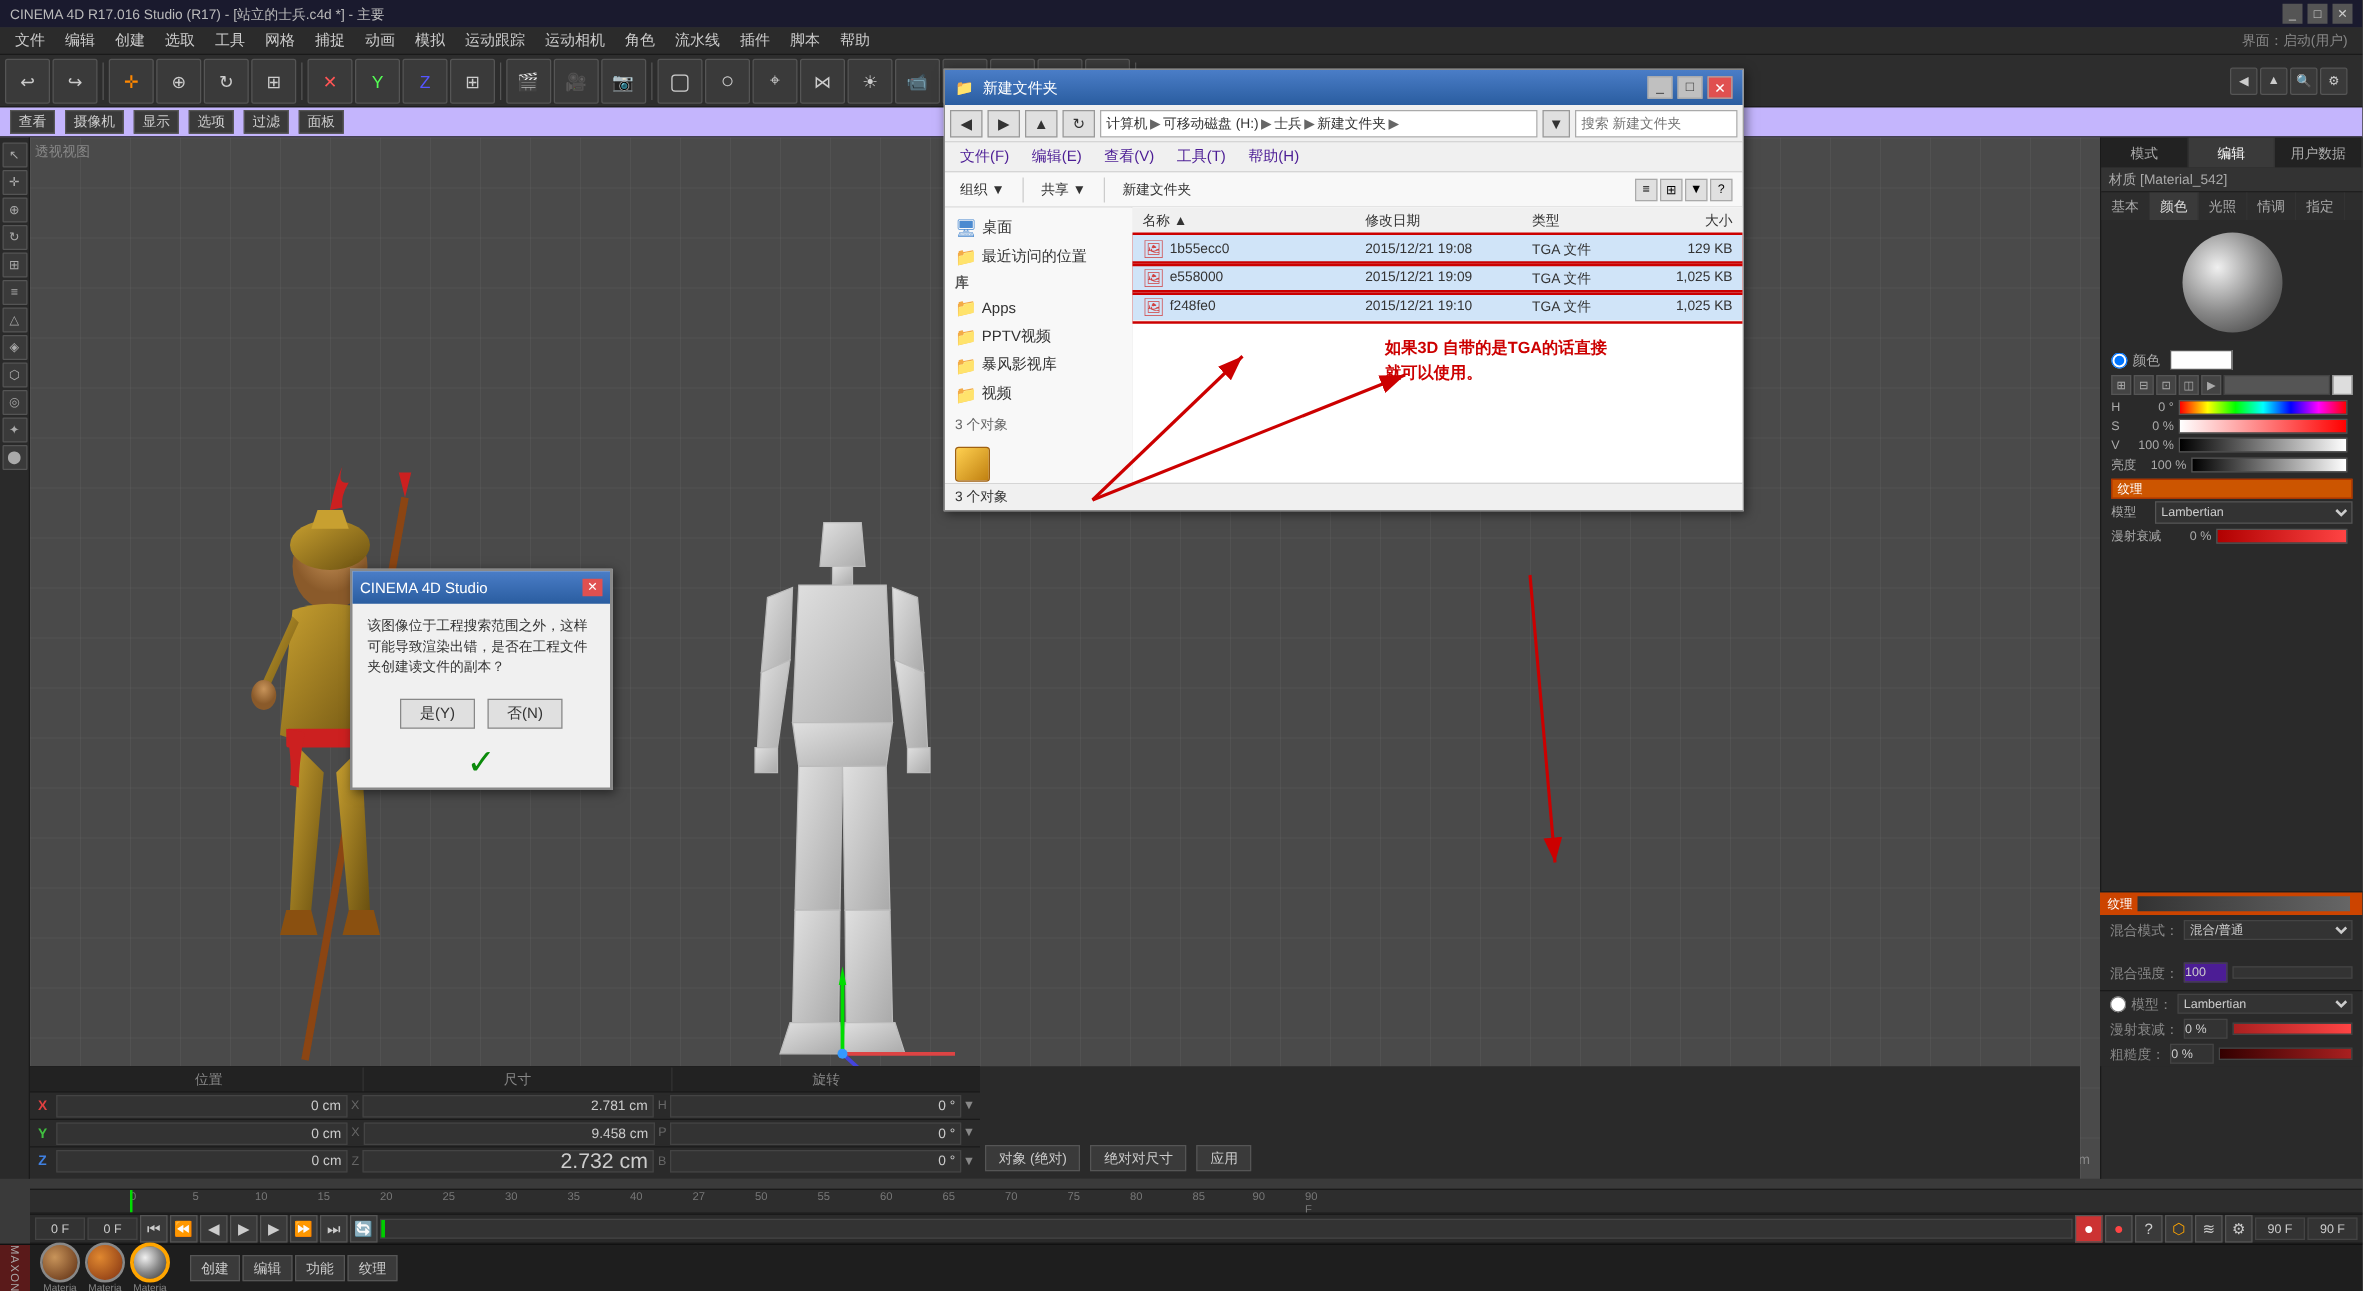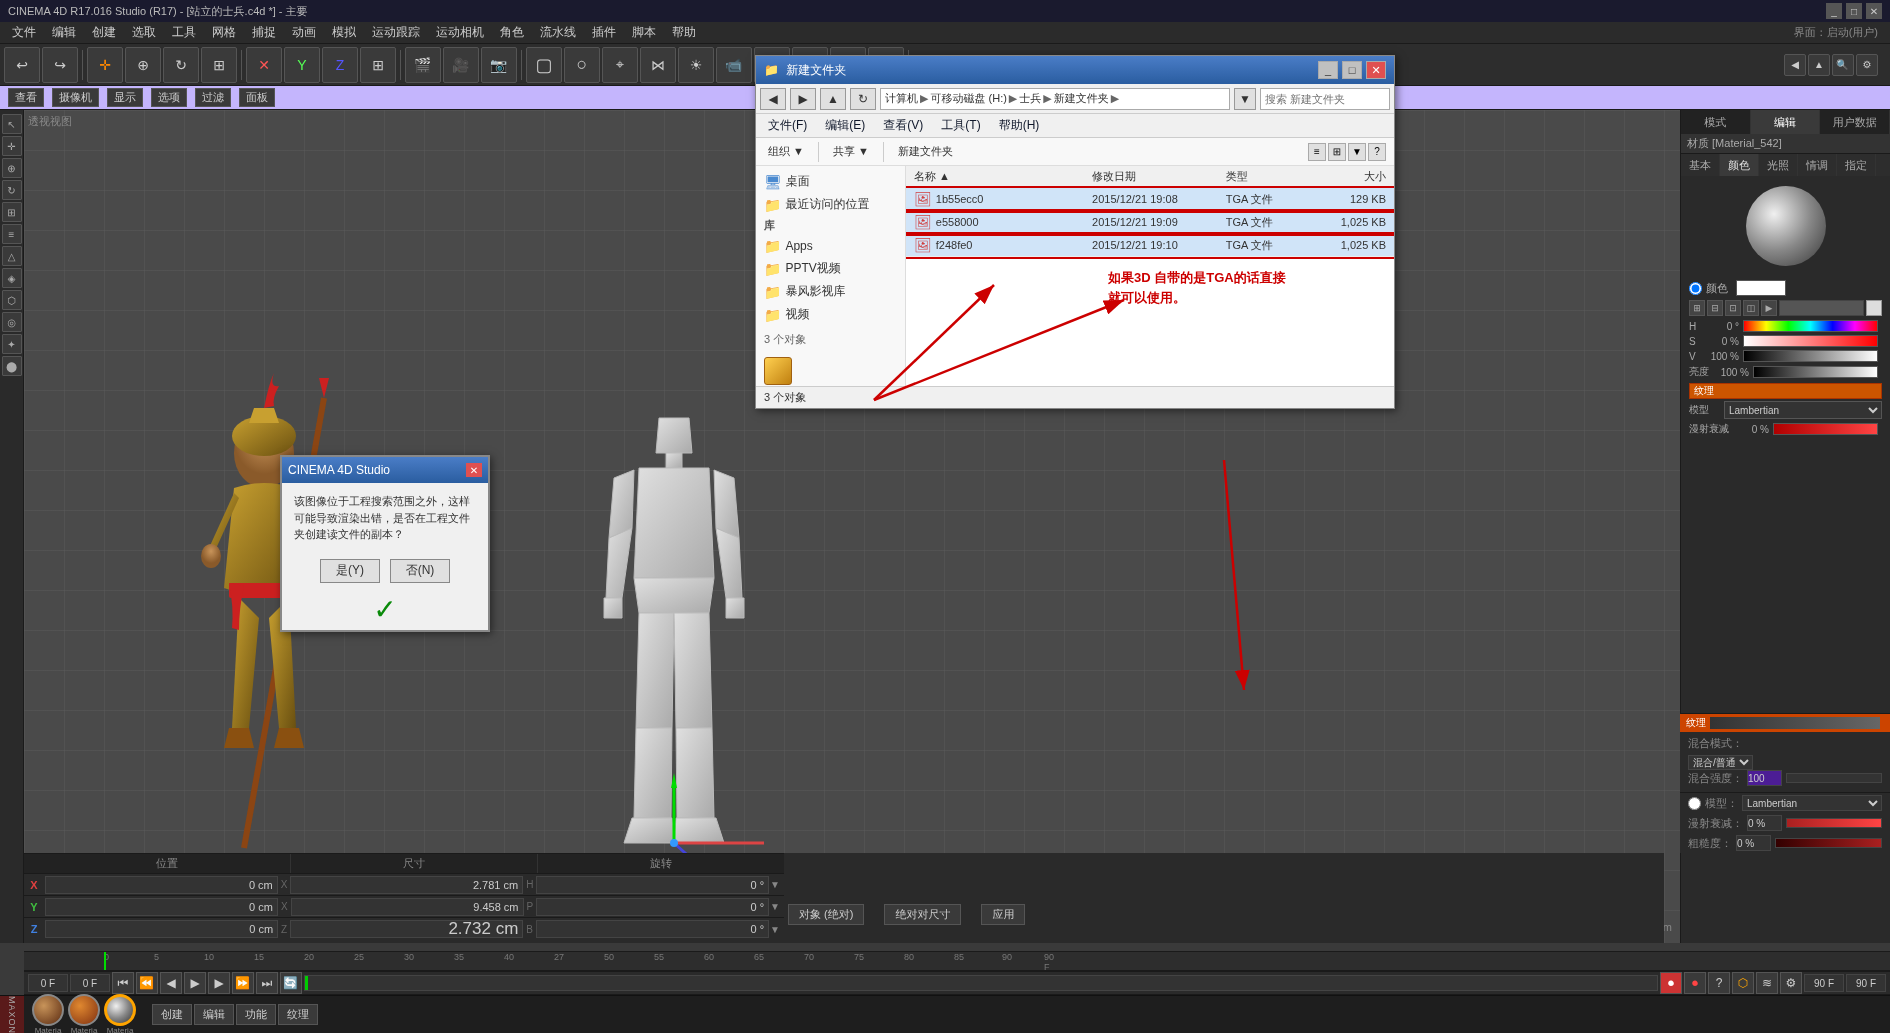--- a/index.html
+++ b/index.html
@@ -316,21 +316,21 @@
 
     #fe-menu {
       height: 24px;
       background: #f0f0f0;
       display: flex; align-items: center;
       padding: 0 4px; gap: 2px;
       border-bottom: 1px solid #ccc;
     }
     .fe-menu-item {
       padding: 2px 8px;
-      color: #0f172a;
+      color: #4c1d95;
       font-size: 12px;
       cursor: pointer;
     }
 
     #fe-second-toolbar {
       height: 28px;
       background: #f8f8f8;
       display: flex; align-items: center;
       padding: 0 4px; gap: 4px;
       border-bottom: 1px solid #ddd;
@@ -1030,21 +1030,21 @@
     <input class="transform-input" style="flex: 1 1 0%; height: 18px; background: rgb(51, 51, 51); border: 1px solid rgb(68, 68, 68); color: rgb(204, 204, 204); font-size: 11px; text-align: right; padding: 0px 4px; margin: 1px;" value="0 cm">
     <span style="font-size:10px;color:#666;margin:0 2px;">Z</span>
     <input class="transform-input" style="flex: 1 1 0%; height: 18px; background: rgb(51, 51, 51); border: 1px solid rgb(68, 68, 68); color: rgb(204, 204, 204); font-size: 17px; text-align: right; padding: 0px 4px; margin: 1px;" value="2.732 cm">
     <span style="font-size:10px;color:#666;margin:0 2px;">B</span>
     <input class="transform-input" style="flex: 1 1 0%; height: 18px; background: rgb(51, 51, 51); border: 1px solid rgb(68, 68, 68); color: rgb(204, 204, 204); font-size: 11px; text-align: right; padding: 0px 4px; margin: 1px;" value="0 °">
     <span style="font-size:10px;color:#888;margin-right:4px;">▼</span>
   </div>
 </div>
 
 <div style="position:absolute;bottom:90px;left:784px;width:880px;height:90px;background:#2a2a2a;display:flex;flex-direction:column;justify-content:flex-end;padding:4px;">
-  <div style="display:flex;gap:20px;align-items:center;margin-bottom:14px;">
+  <div style="display:flex;gap:8px;align-items:center;margin-bottom:2px;">
     <button class="oa-btn">对象 (绝对)</button>
     <button class="oa-btn">绝对对尺寸</button>
     <button class="oa-btn">应用</button>
   </div>
 </div>
 
 <div id="timeline-ruler" style="position:absolute;bottom:62px;left:24px;right:0;height:20px;background:#2d2d2d;border-top:1px solid #1a1a1a;border-bottom:1px solid #1a1a1a;overflow:hidden;">
   <div style="position:relative;height:100%;margin-left:40px;">
     <span style="position:absolute;left:0px;font-size:9px;color:#777;">0</span>
     <span style="position:absolute;left:50px;font-size:9px;color:#777;">5</span>
@@ -1125,21 +1125,21 @@
     <div style="padding:2px 8px;background:#3a3a3a;border:1px solid #555;font-size:11px;color:#ccc;cursor:pointer;">纹理</div>
   </div>
 </div>
 
 <div style="position:absolute;right:0;bottom:180px;width:210px;background:#2a2a2a;border-top:1px solid #1a1a1a;">
   <div style="height:18px;background:#cc4400;display:flex;align-items:center;padding:0 6px;cursor:pointer;">
     <span style="font-size:10px;color:#fff;">纹理</span>
     <div style="flex:1;height:12px;background:linear-gradient(to right,#333,#666);margin:0 4px;"></div>
   </div>
   <div style="padding:4px 8px;font-size:11px;color:#888;">
-    <div style="display:flex;align-items:flex-start;gap:4px;margin-bottom:0;flex-direction:column;">
+    <div style="display:flex;align-items:center;gap:4px;margin-bottom:18px;">
       <span>混合模式：</span>
       <select style="flex:1;height:16px;background:#333;border:1px solid #444;color:#ccc;font-size:10px;">
         <option>混合/普通</option>
       </select>
     </div>
     <div style="display:flex;align-items:center;gap:4px;margin-bottom:2px;">
       <span>混合强度：</span>
       <input type="text" value="100" style="width: 35px; height: 16px; background: #4c1d95; border: 1px solid rgb(68, 68, 68); color: rgb(204, 204, 204); font-size: 10px;">
       <div style="flex:1;height:10px;background:#333;border:1px solid #444;"></div>
     </div>

